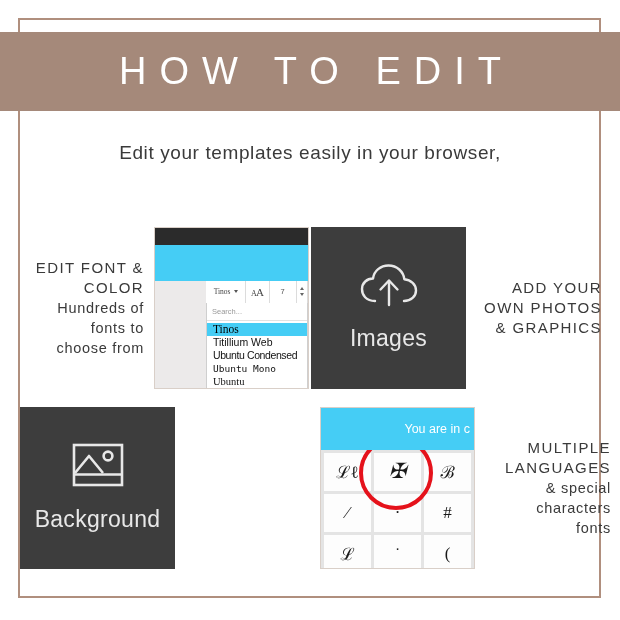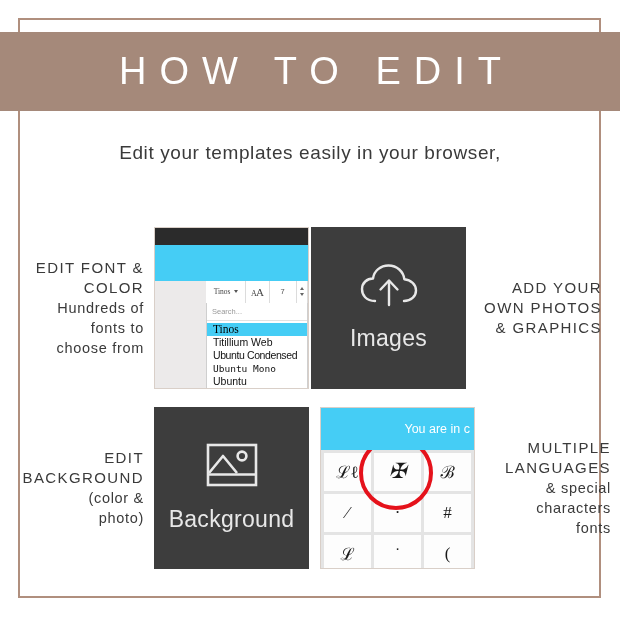--- a/index.html
+++ b/index.html
@@ -235,21 +235,21 @@
     overflow: hidden;
   }
   .fc-item.is-selected {
     background: #45cdf5;
     color: #000;
   }
   .fc-f0 { font-family: "Liberation Serif", serif; font-size: 11.5px; }
   .fc-f1 { font-family: "Liberation Sans", sans-serif; }
   .fc-f2 { font-family: "Liberation Sans", sans-serif; letter-spacing: -0.4px; }
   .fc-f3 { font-family: "DejaVu Sans Mono", monospace; font-size: 9.5px; }
-  .fc-f4 { font-family: Liberation Sans, sans-serif; }
+  .fc-f4 { font-family: Liberation Serif, serif; }
 
   
   .charcard {
     background: #ffffff;
     border: 1px solid #d9cfc8;
   }
   .cm-bluebar {
     height: 42px;
     background: #45cdf5;
     display: flex;
@@ -375,26 +375,20 @@
     </div>
 
     <div class="caption cap-left">
       <span class="cap-head">ADD YOUR</span>
       <span class="cap-head">OWN PHOTOS</span>
       <span class="cap-head">&amp; GRAPHICS</span>
     </div>
   </div>
 
   <div class="quad q-bl">
-    <div class="caption cap-right">
-      <span class="cap-head">EDIT</span>
-      <span class="cap-head">BACKGROUND</span>
-      <span class="cap-sub">(color &amp;</span>
-      <span class="cap-sub">photo)</span>
-    </div>
 
     <div class="card dark-card card-left-gap">
       <span>
         <svg width="52" height="46" viewBox="0 0 52 46" aria-hidden="true">
           <rect x="2" y="3" width="48" height="40" fill="none" stroke="#e8e8e8" stroke-width="2.6"></rect>
           <circle cx="36" cy="14" r="4.4" fill="none" stroke="#e8e8e8" stroke-width="2.6"></circle>
           <polyline points="3,31 17,14 31,31" fill="none" stroke="#e8e8e8" stroke-width="2.6" stroke-linejoin="round"></polyline>
           <line x1="2" y1="32.5" x2="50" y2="32.5" stroke="#e8e8e8" stroke-width="2.6"></line>
         </svg>
       </span>

